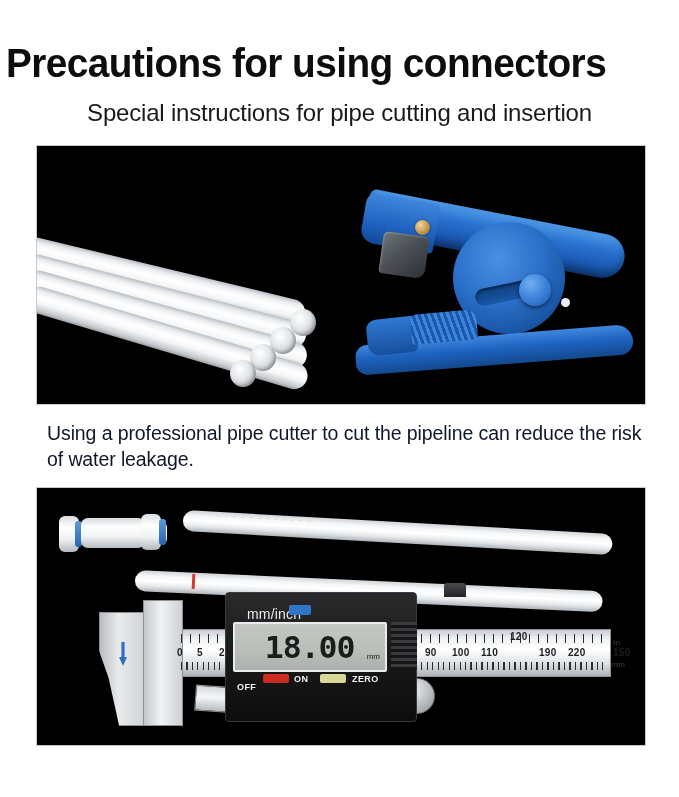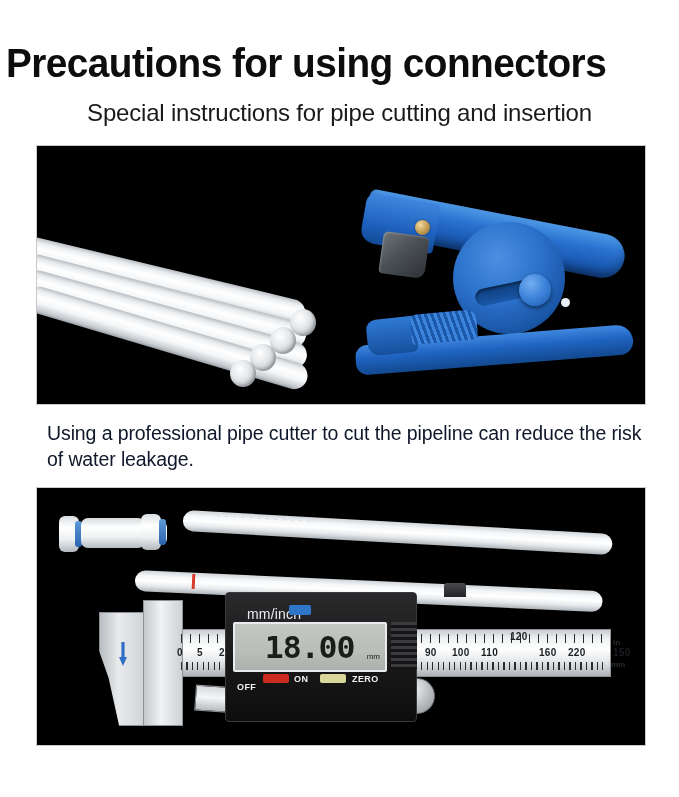--- a/index.html
+++ b/index.html
@@ -488,21 +488,21 @@
       <div class="scale-num" style="left:100px; top:55px;">0</div>
       <div class="scale-num" style="left:120px; top:55px;">5</div>
       <div class="scale-num" style="left:142px; top:55px;">20</div>
 
       <div class="scale-ticks-top" style="left:344px; top:42px; width:186px;"></div>
       <div class="scale-ticks-bot" style="left:344px; top:70px; width:186px;"></div>
       <div class="scale-num" style="left:348px; top:55px;">90</div>
       <div class="scale-num" style="left:375px; top:55px;">100</div>
       <div class="scale-num" style="left:404px; top:55px;">110</div>
       <div class="scale-num" style="left:433px; top:39px;">120</div>
-      <div class="scale-num" style="left:462px; top:55px;">160</div>
+      <div class="scale-num" style="left:462px; top:55px;">190</div>
       <div class="scale-num" style="left:491px; top:55px;">220</div>
       <div class="scale-num" style="left:508px; top:55px;padding-left:28px;">150</div>
       <div class="scale-unit" style="left:536px; top:46px;">in</div>
       <div class="scale-unit" style="left:534px; top:68px;">mm</div>
 
       <div class="cal-thumbwheel"></div>
 
       <div class="cal-head">
         <div class="cal-tab"></div>
       </div>

